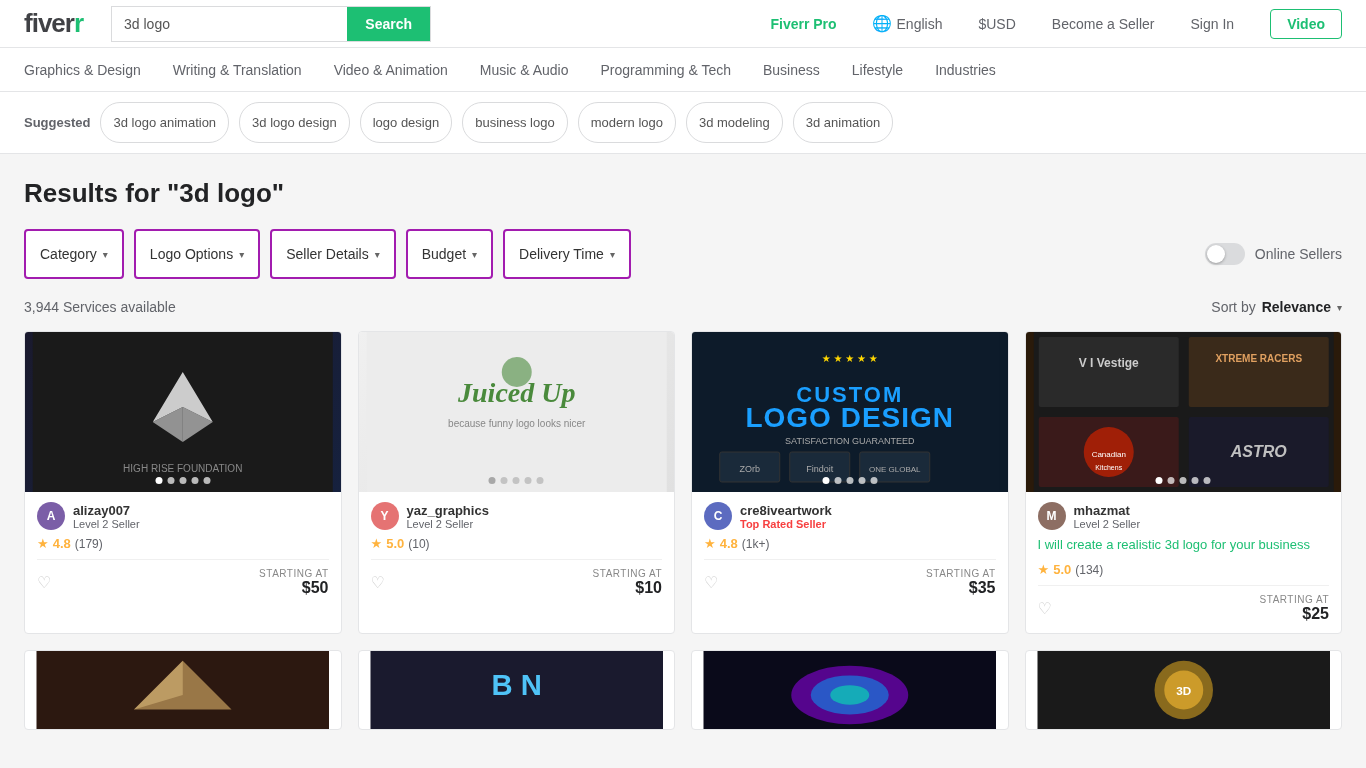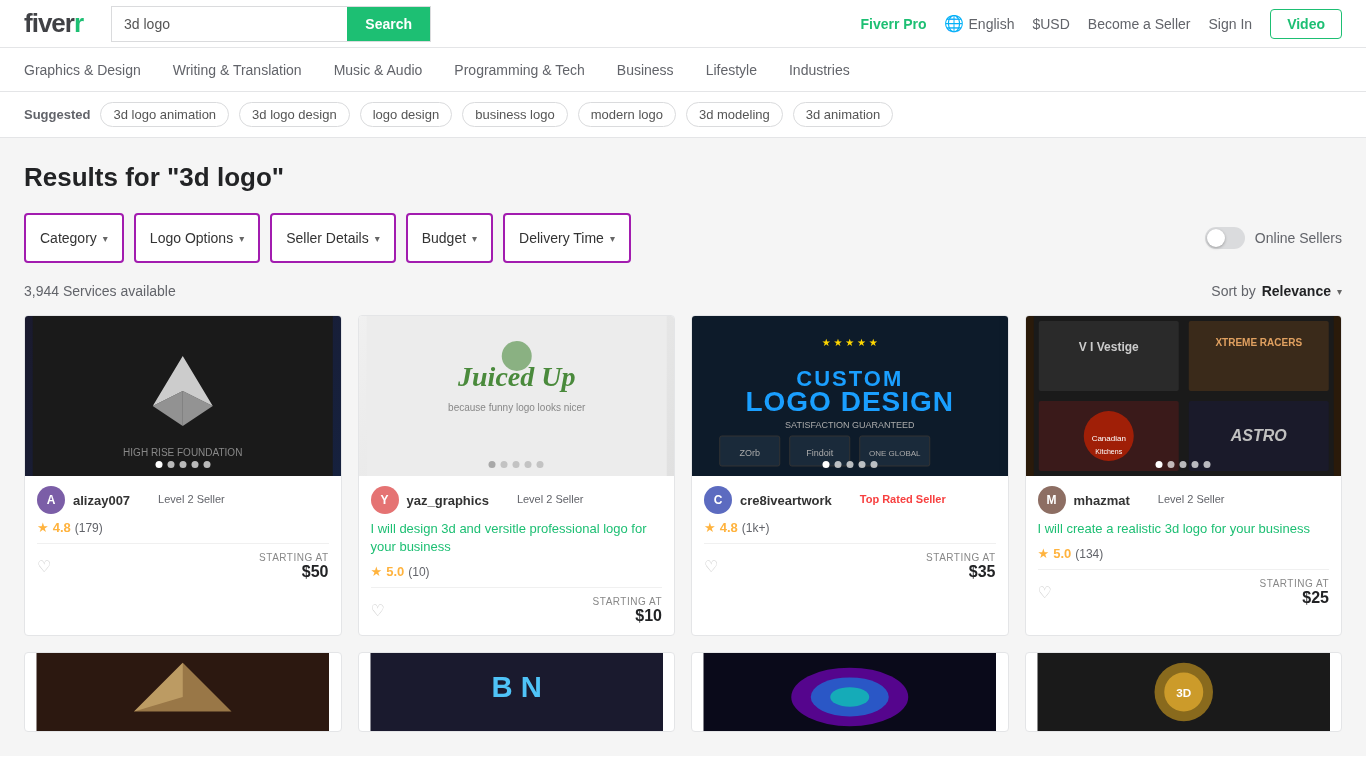--- a/index.html
+++ b/index.html
@@ -44,21 +44,21 @@
       border: none;
       color: #fff;
       padding: 9px 18px;
       font-size: 14px;
       font-weight: 600;
       cursor: pointer;
     }
     .header-right {
       display: flex;
       align-items: center;
-      gap: 18px;
+      gap: 36px;
       margin-left: auto;
     }
     .fiverr-pro {
       color: #1dbf73;
       font-weight: 700;
       font-size: 14px;
       cursor: pointer;
     }
     .header-link {
       color: #62646a;
@@ -112,21 +112,21 @@
     }
     .suggested-label {
       font-size: 13px;
       color: #62646a;
       font-weight: 600;
       white-space: nowrap;
     }
     .suggested-tag {
       border: 1px solid #dadbdd;
       border-radius: 20px;
-      padding: 4px 12px;
+      padding: 12px 12px;
       font-size: 13px;
       color: #555;
       cursor: pointer;
       white-space: nowrap;
       background: #fff;
     }
 
     
     .main { padding: 24px; background: #f5f5f5; min-height: calc(768px - 64px - 44px - 44px); }
 
@@ -244,21 +244,21 @@
     .avatar-placeholder {
       width: 100%;
       height: 100%;
       display: flex;
       align-items: center;
       justify-content: center;
       font-size: 12px;
       font-weight: 700;
       color: #fff;
     }
-    .seller-meta { display: flex; flex-direction: row; gap: 28px; }
+    .seller-meta { display: flex; flex-direction: column; }
     .seller-name { font-size: 13px; font-weight: 600; color: #333; }
     .seller-level { font-size: 11px; color: #62646a; }
     .seller-level.top { color: #f74040; font-weight: 600; }
 
     .card-title {
       font-size: 13px;
       color: #1dbf73;
       line-height: 1.4;
       margin-bottom: 8px;
       cursor: pointer;
@@ -326,20 +326,21 @@
     <span class="header-link">$USD</span>
     <span class="header-link">Become a Seller</span>
     <span class="header-link">Sign In</span>
     <button class="join-btn">Video</button>
   </div>
 </header>
 
 <nav class="nav">
   <span class="nav-item">Graphics &amp; Design</span>
   <span class="nav-item">Writing &amp; Translation</span>
+  <span class="nav-item">Video &amp; Animation</span>
   <span class="nav-item">Music &amp; Audio</span>
   <span class="nav-item">Programming &amp; Tech</span>
   <span class="nav-item">Business</span>
   <span class="nav-item">Lifestyle</span>
   <span class="nav-item">Industries</span>
 </nav>
 
 <div class="suggested-bar">
   <span class="suggested-label">Suggested</span>
   <span class="suggested-tag">3d logo animation</span>
@@ -457,21 +458,20 @@
       <div class="card-body">
         <div class="seller-info">
           <div class="avatar">
             <div class="avatar-placeholder" style="background:#e57373;">Y</div>
           </div>
           <div class="seller-meta">
             <span class="seller-name">yaz_graphics</span>
             <span class="seller-level">Level 2 Seller</span>
           </div>
         </div>
-        <div class="card-title">I will design 3d and versitle professional logo for your business</div>
         <div class="rating">
           <span class="star">★</span>
           <span class="rating-value">5.0</span>
           <span class="rating-count">(10)</span>
         </div>
         <div class="card-footer">
           <span class="heart">♡</span>
           <div class="price-area">
             <div class="starting-at">STARTING AT</div>
             <div class="price">$10</div>

